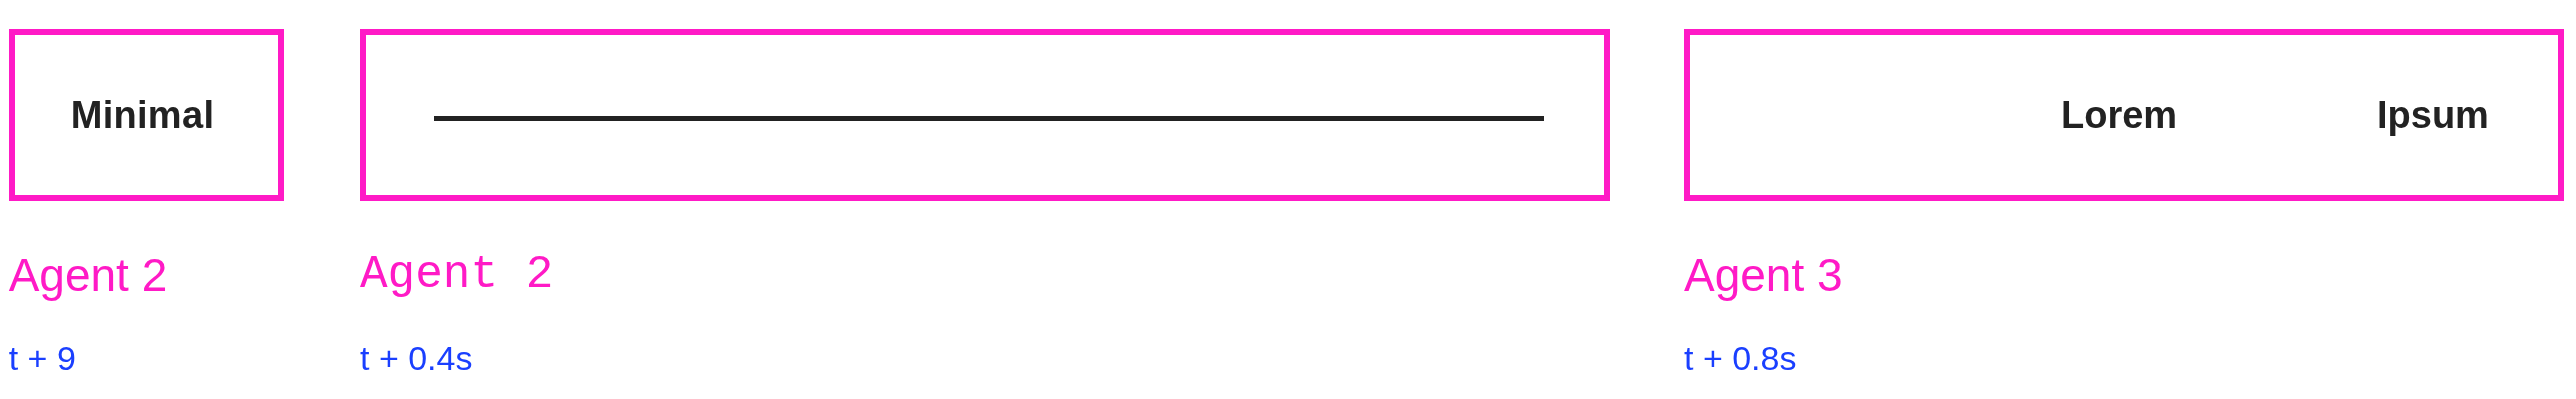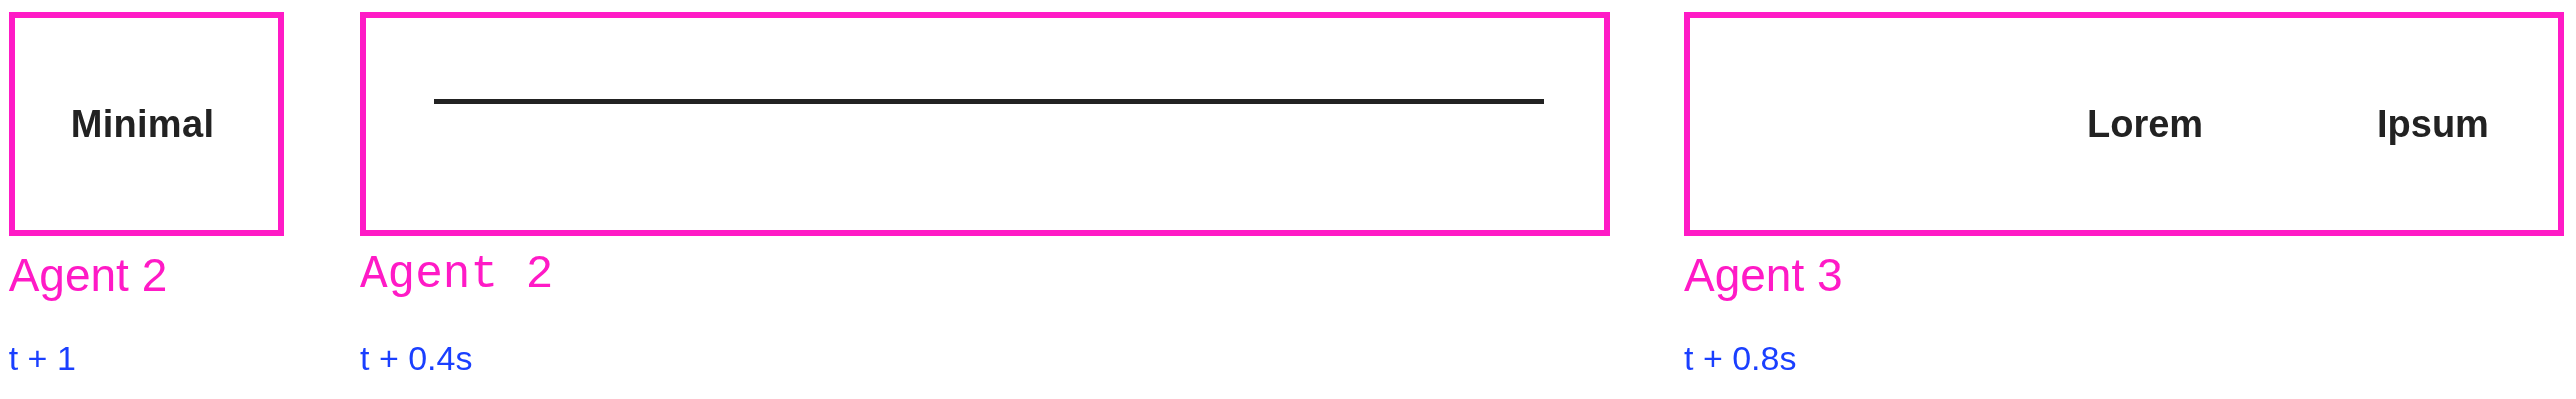--- a/index.html
+++ b/index.html
@@ -13,22 +13,22 @@
       position: relative;
       overflow: hidden;
       font-family: "Liberation Sans", "DejaVu Sans", sans-serif;
     }
     .agent {
       position: absolute;
       top: 0;
     }
     .frame {
       position: absolute;
-      top: 12px;
-      height: 224px;
+      top: 29px;
+      height: 172px;
       box-sizing: border-box;
       border: 6.7px solid #ff1ac6;
       background: #ffffff;
     }
     .frame-text {
       position: absolute;
       top: 0;
       bottom: 0;
       display: flex;
       align-items: center;
@@ -73,32 +73,32 @@
     }
   </style>
 </head>
 <body>
 
 <div class="agent">
   <div class="frame" style="left:8.7px; width:275px;">
     <div class="frame-text" style="left:56px;">Minimal</div>
   </div>
   <div class="agent-label" style="left:8.7px;">Agent 2</div>
-  <div class="time-label" style="left:8.7px;">t + 1</div>
+  <div class="time-label" style="left:8.7px;">t + 9</div>
 </div>
 
 <div class="agent">
   <div class="frame" style="left:360px; width:1250px;">
     <div class="nav-line" style="left:68px; top:81px; width:1110px;"></div>
   </div>
   <div class="agent-label" style="left:360px;font-family:Liberation Mono, monospace;">Agent 2</div>
   <div class="time-label" style="left:360px;text-align:center;">t + 0.4s</div>
 </div>
 
 <div class="agent">
   <div class="frame" style="left:1684px; width:880px;">
-    <div class="nav-item" style="left:371px;margin-left:26px;">Lorem</div>
+    <div class="nav-item" style="left:371px;">Lorem</div>
     <div class="nav-item" style="left:687px;">Ipsum</div>
   </div>
   <div class="agent-label" style="left:1684px;">Agent 3</div>
   <div class="time-label" style="left:1684px;">t + 0.8s</div>
 </div>
 
 
 </body></html>

